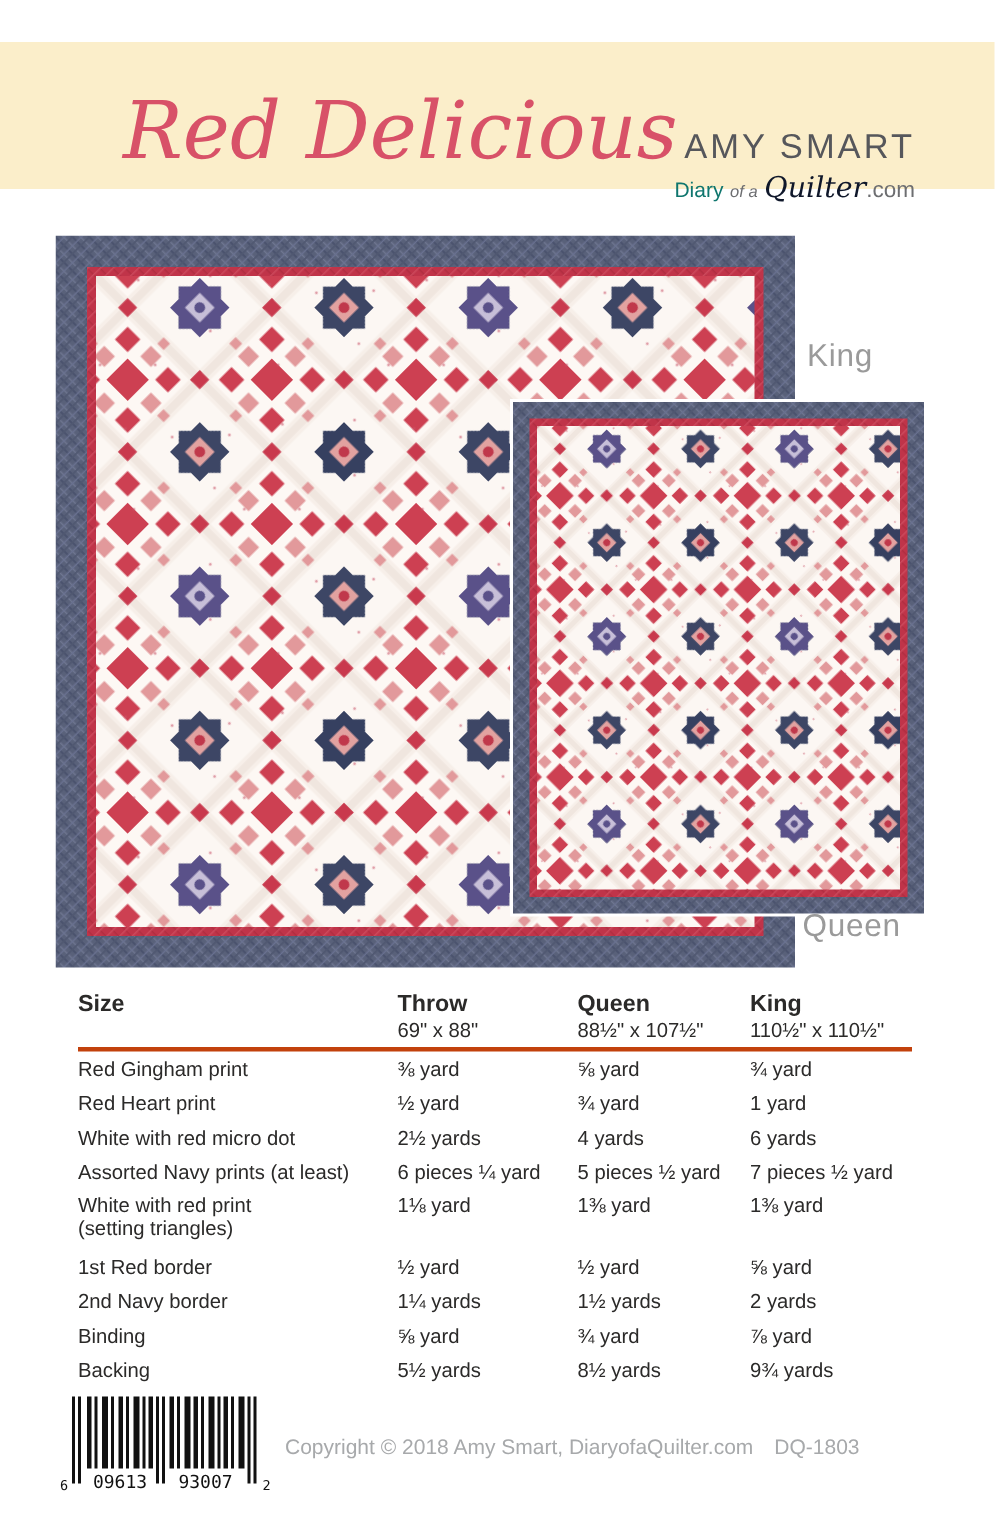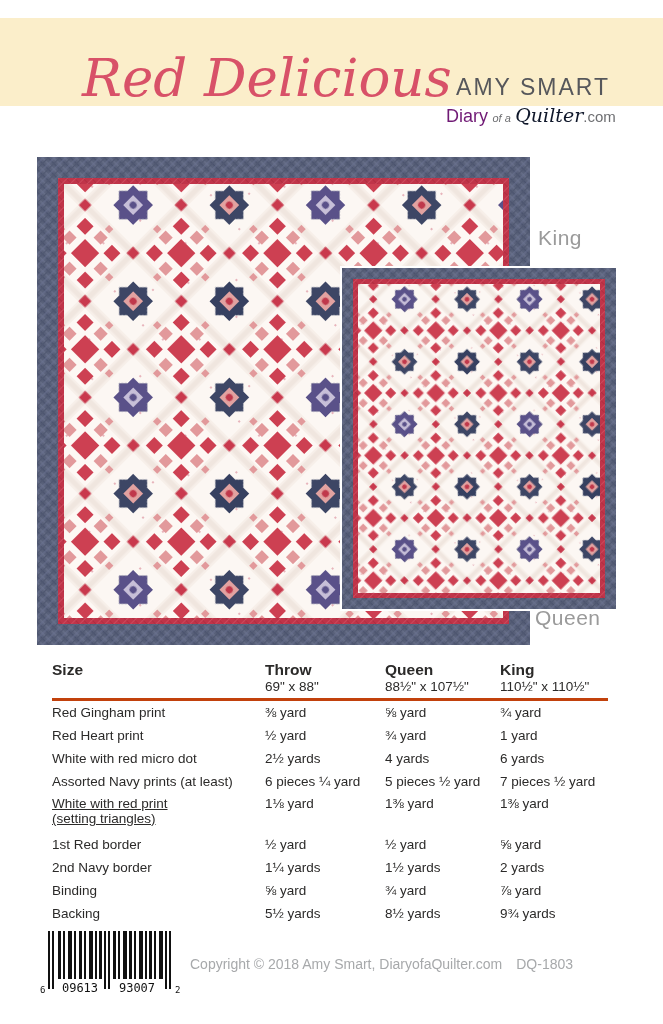--- a/index.html
+++ b/index.html
@@ -1,45 +1,45 @@
 <!DOCTYPE html>
 <html><head>
 <meta charset="utf-8">
 <style>
   html,body{margin:0;padding:0;}
   body{
     width:663px;height:1024px;position:relative;background:#ffffff;
     font-family:"Liberation Sans",sans-serif;color:#2b2a29;overflow:hidden;
   }
-  .cream-band{position:absolute;left:0;top:18px;width:663px;height:88px;background:#fbeeca;}
+  .cream-band{position:absolute;left:0;top:28px;width:663px;height:98px;background:#fbeeca;}
   .title{
     position:absolute;left:82px;top:30px;width:360px;
     font-family:"DejaVu Serif",serif;font-style:italic;
     font-size:53px;line-height:1.15;color:#d85168;white-space:nowrap;
   }
   .brand{position:absolute;left:446px;top:56px;width:164px;text-align:right;}
   .brand-name{font-size:23px;letter-spacing:2px;color:#56575b;white-space:nowrap;}
   .brand-line{margin-top:3px;white-space:nowrap;}
-  .brand-diary{font-size:18px;color:#701a75;}
+  .brand-diary{font-size:14px;color:#0f766e;}
   .brand-ofa{font-size:11px;color:#6d6e71;font-style:italic;}
   .brand-quilter{font-size:19px;color:#0f172a;font-family:"DejaVu Serif",serif;font-style:italic;}
   .brand-com{font-size:15px;color:#6d6e71;}
   .quilt-wrap{position:absolute;left:37px;top:157px;width:580px;height:495px;}
   .size-label{position:absolute;font-size:21px;color:#9a9a9a;letter-spacing:.5px;}
   .king-label{left:538px;top:226px;}
   .queen-label{left:535px;top:606px;}
   .spec-table{position:absolute;left:52px;top:661px;width:556px;}
   .thead{display:grid;grid-template-columns:213px 120px 115px 1fr;
          padding-bottom:4px;border-bottom:3px solid #c2410c;}
   .th-name{font-weight:bold;font-size:15.5px;line-height:17px;}
   .th-dims{font-size:13.5px;line-height:14px;margin-top:2px;font-weight:normal;}
   .trow{display:grid;grid-template-columns:213px 120px 115px 1fr;
         align-items:center;height:23px;font-size:13.5px;}
   .trow.tall{height:37px;align-items:start;padding-top:3px;}
-  .row-sub{font-size:13.5px;line-height:15px;text-decoration:underline;}
+  .row-sub{font-size:13.5px;line-height:15px;}
   .copyright{position:absolute;left:190px;top:956px;font-size:14px;color:#a7a9ab;white-space:nowrap;}
   .copyright .code{margin-left:14px;}
   .barcode{position:absolute;left:36px;top:929px;width:150px;height:70px;}
   .barcode text{font-family:"DejaVu Sans Mono",monospace;fill:#111;}
 </style>
 </head>
 <body>
 
 <div class="cream-band">
   <div class="title">Red Delicious</div>

